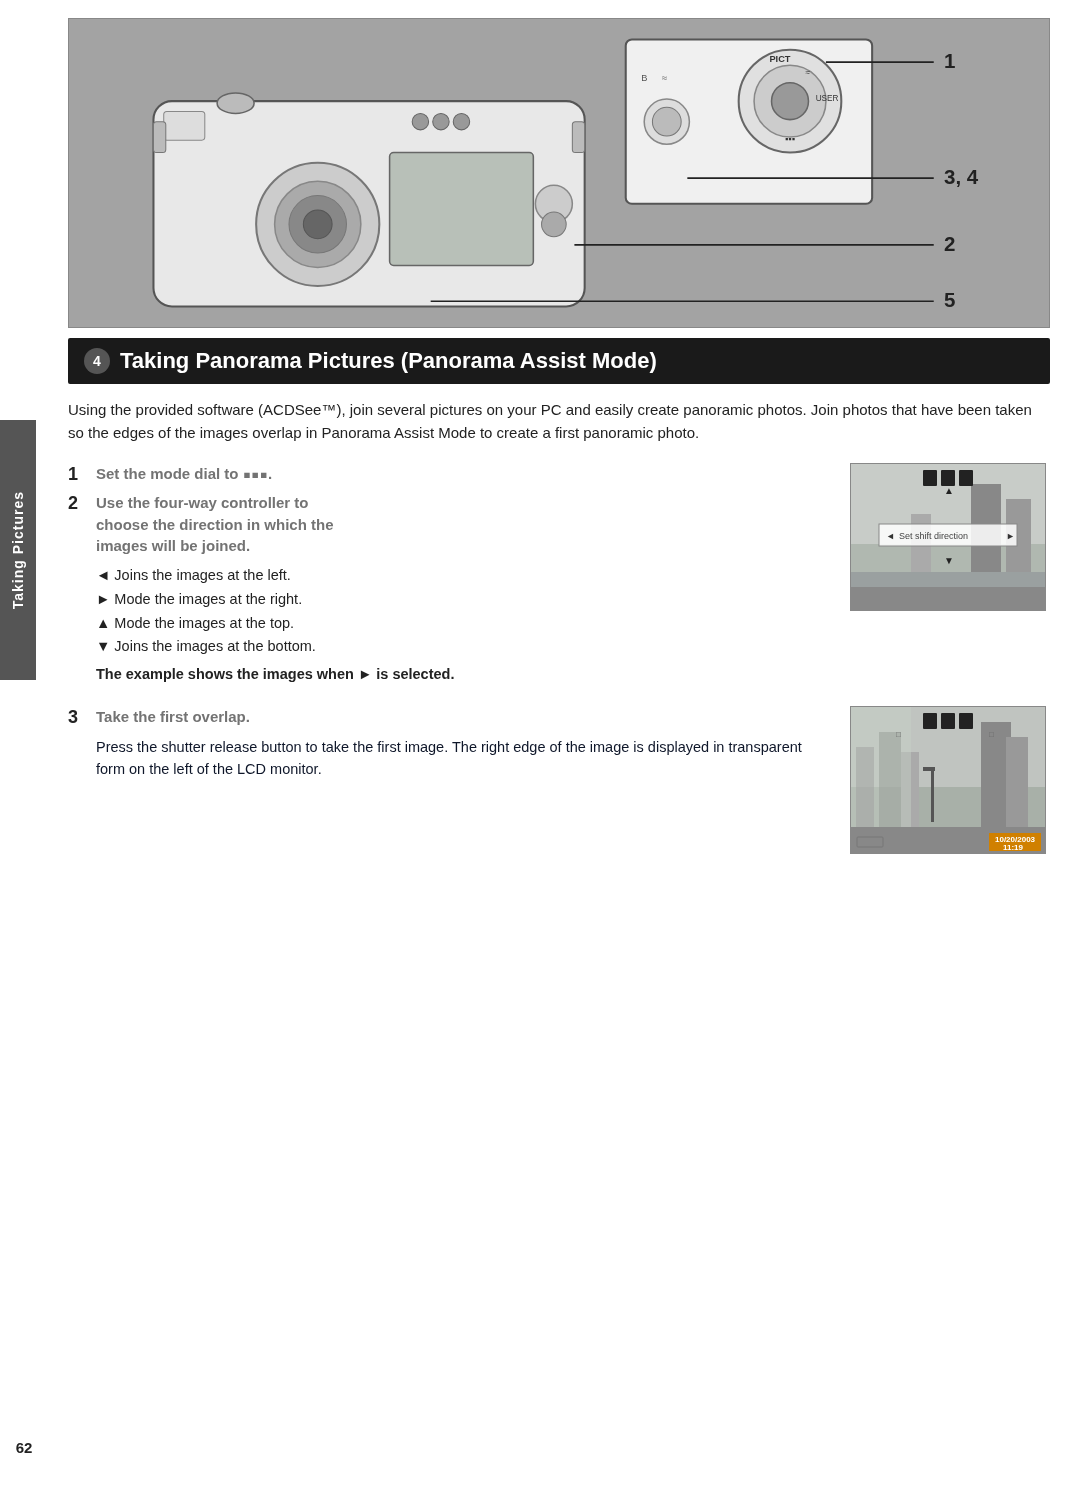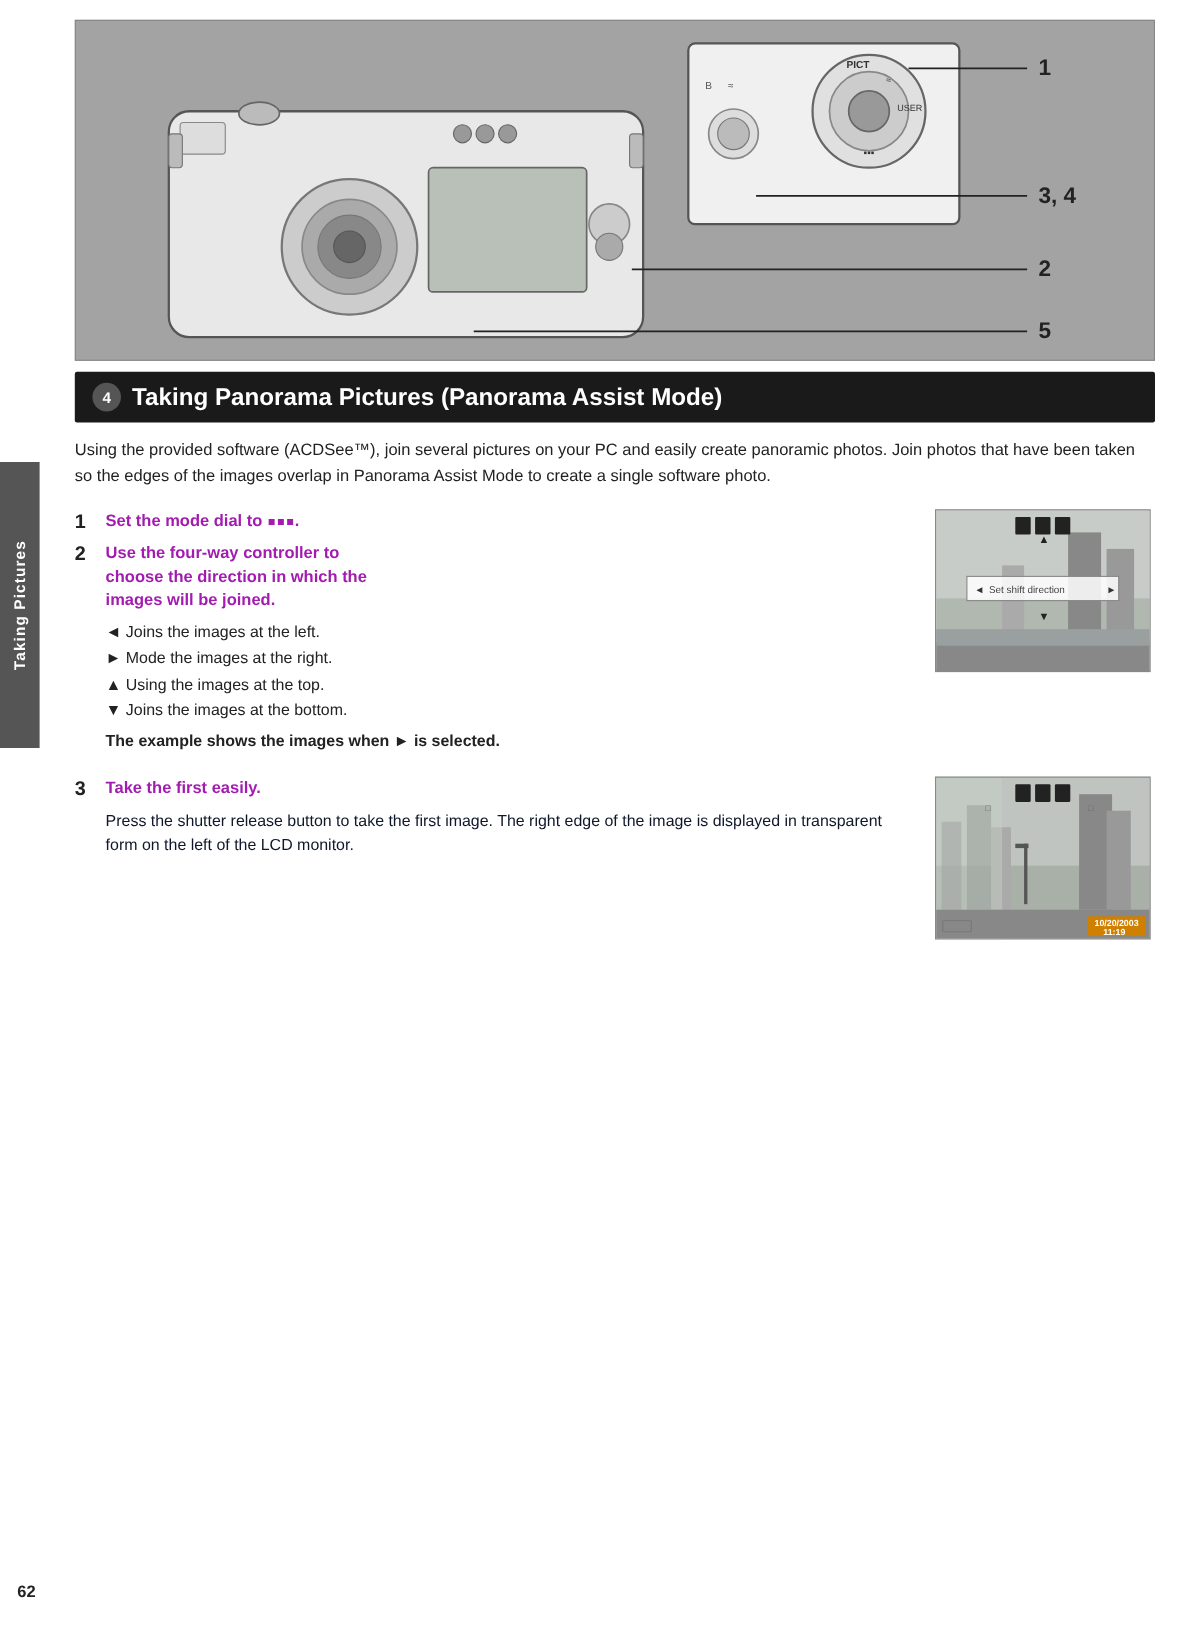--- a/index.html
+++ b/index.html
@@ -127,21 +127,21 @@
       font-weight: bold;
       margin-right: 10px;
       min-width: 18px;
       color: #222;
       line-height: 1.3;
     }
     .step-text {
       font-size: 15px;
       font-weight: bold;
       line-height: 1.45;
-      color: #a21caf;
+      color: #737373;
     }
     .step-text .mono-icon {
       font-family: monospace;
       font-size: 14px;
       font-weight: bold;
     }
 
     
     .bullet-list {
       list-style: none;
@@ -292,39 +292,39 @@
       <line x1="350" y1="275" x2="840" y2="275" stroke="#222" stroke-width="1.5"></line>
       <text x="850" y="281" font-size="20" font-weight="bold" fill="#222">5</text>
     </svg>
   </div>
 
   <div class="section-header">
     <div class="section-4-marker">4</div>
     <span class="section-title">Taking Panorama Pictures (Panorama Assist Mode)</span>
   </div>
 
-  <p class="intro-text">Using the provided software (ACDSee™), join several pictures on your PC and easily create panoramic photos. Join photos that have been taken so the edges of the images overlap in Panorama Assist Mode to create a single software photo.</p>
+  <p class="intro-text">Using the provided software (ACDSee™), join several pictures on your PC and easily create panoramic photos. Join photos that have been taken so the edges of the images overlap in Panorama Assist Mode to create a first panoramic photo.</p>
 
   <div class="steps-area">
     <div class="steps-left">
 
       <div class="step-item">
         <span class="step-num">1</span>
         <span class="step-text">Set the mode dial to <span class="mono-icon">▪▪▪</span>.</span>
       </div>
 
       <div class="step-item">
         <span class="step-num">2</span>
         <span class="step-text">Use the four-way controller to<br>choose the direction in which the<br>images will be joined.</span>
       </div>
 
       <ul class="bullet-list">
         <li class="bullet-left">Joins the images at the left.</li>
         <li class="bullet-right">Mode the images at the right.</li>
-        <li class="bullet-up">Using the images at the top.</li>
+        <li class="bullet-up">Mode the images at the top.</li>
         <li class="bullet-down">Joins the images at the bottom.</li>
       </ul>
 
       <p class="example-text">The example shows the images when ► is selected.</p>
     </div>
 
     <div class="steps-right">
       <div class="lcd-preview">
         
         <svg width="196" height="148" viewBox="0 0 196 148">
@@ -354,21 +354,21 @@
           <text x="98" y="100" font-size="10" fill="#222" text-anchor="middle">▼</text>
         </svg>
       </div>
     </div>
   </div>
 
   <div class="step3-area">
     <div class="step3-left">
       <div class="step-item">
         <span class="step-num">3</span>
-        <span class="step-text">Take the first easily.</span>
+        <span class="step-text">Take the first overlap.</span>
       </div>
       <p class="step3-body">Press the shutter release button to take the first image. The right edge of the image is displayed in transparent form on the left of the LCD monitor.</p>
     </div>
 
     <div class="step3-right">
       <div class="lcd-preview-2">
         <svg width="196" height="148" viewBox="0 0 196 148">
           <rect width="196" height="148" fill="#a8b0a8"></rect>
 
           <rect x="0" y="0" width="196" height="80" fill="#c0c4c0"></rect>

